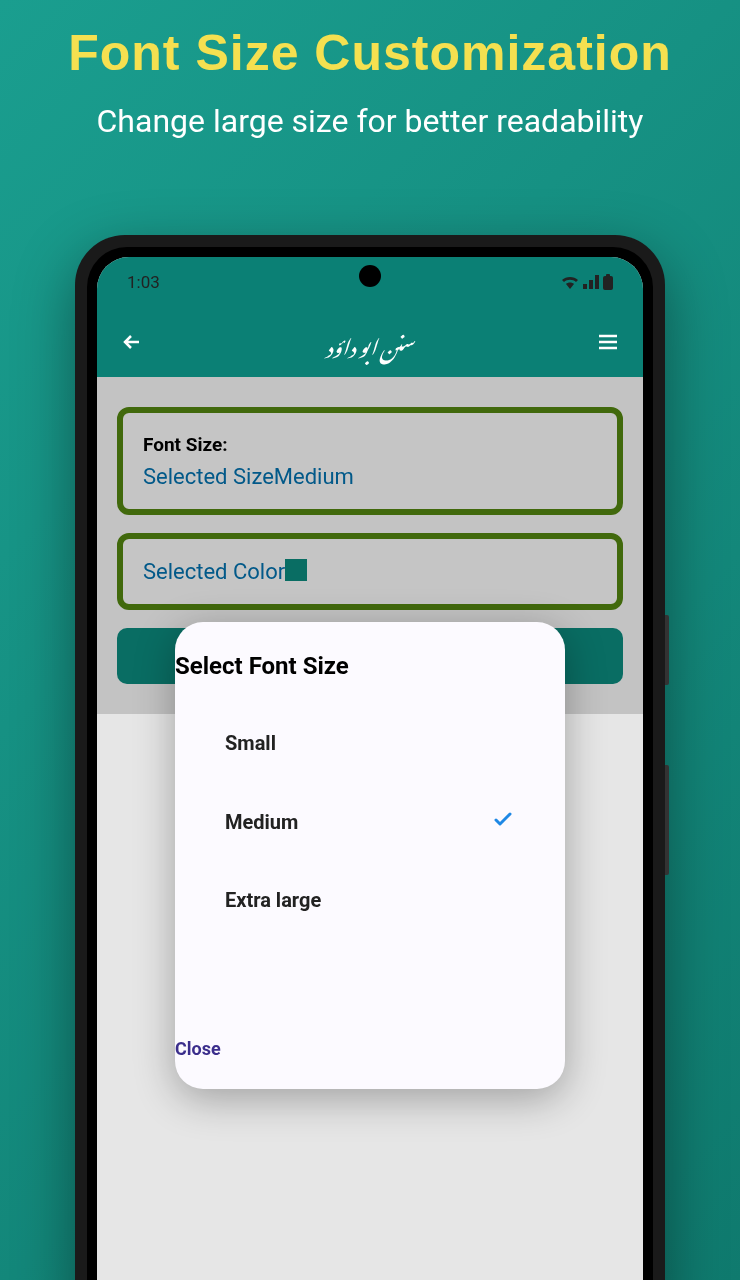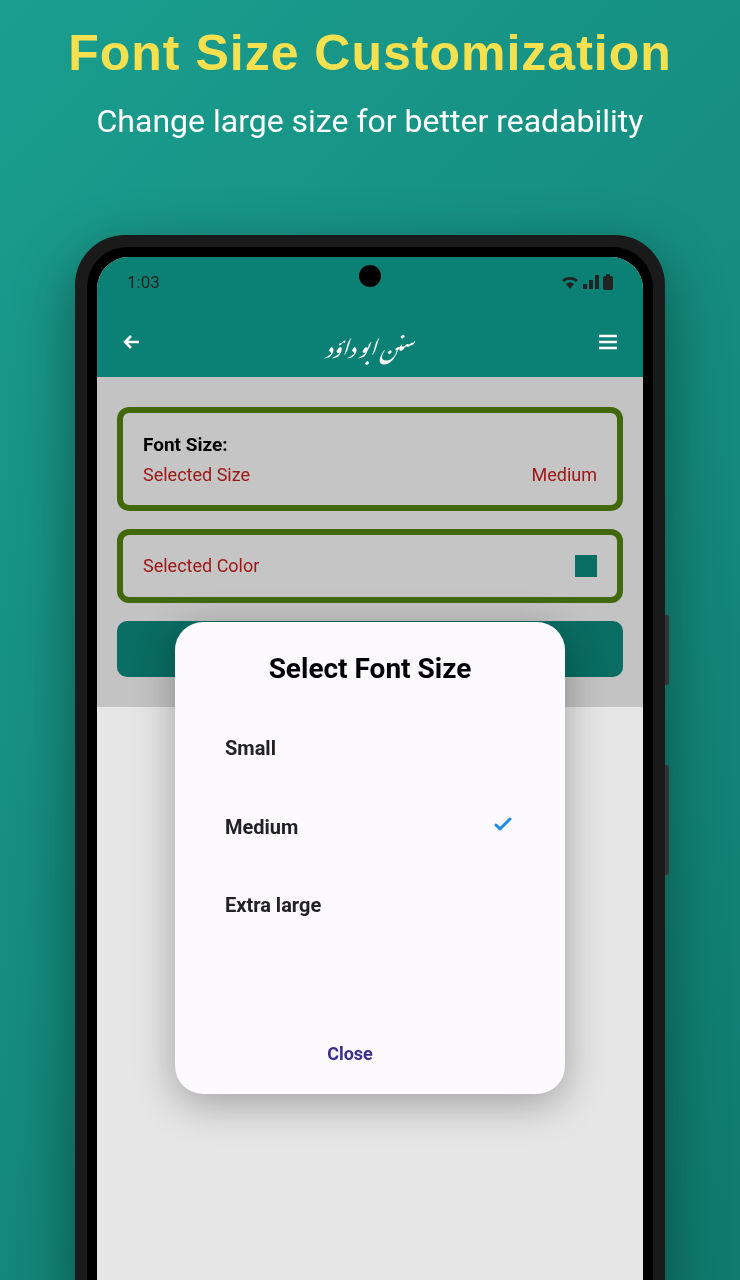--- a/index.html
+++ b/index.html
@@ -137,23 +137,22 @@
       position: relative;
     }
     .card-title {
       font-weight: 700;
       font-size: 19px;
       color: #000;
       margin-bottom: 8px;
     }
     .card-row {
       display: flex;
-      justify-content: space-between;
-      font-size: 18px;
-      color: #b91c1c;
+      font-size: 22px;
+      color: #0369a1;
     }
     .color-swatch {
       width: 22px;
       height: 22px;
       background: #0b8075;
     }
     .big-button {
       background: #0b8075;
       height: 56px;
       border-radius: 10px;
@@ -164,23 +163,23 @@
       left: 50%;
       transform: translateX(-50%);
       width: 390px;
       background: #fcfaff;
       border-radius: 28px;
       box-shadow: 0 10px 40px rgba(0,0,0,0.3);
       padding: 30px 0 20px 0;
       z-index: 100;
     }
     .modal-title {
-      text-align: center;
+      text-align: left;
       font-weight: 700;
-      font-size: 28px;
+      font-size: 24px;
       color: #000;
       margin-bottom: 25px;
     }
     .option-list {
       padding: 0 30px;
       font-weight: bold;
     }
     .option-item {
       display: flex;
       justify-content: space-between;
@@ -188,21 +187,21 @@
       padding: 26px 20px;
       font-size: 20px;
       color: #222;
       cursor: pointer;
     }
     .check-icon {
       color: #1e88e5;
     }
     .modal-footer {
       display: flex;
-      justify-content: center;
+      justify-content: flex-start;
       padding: 20px 40px 10px 0;
       margin-top: 80px;
     }
     .close-btn {
       font-weight: 700;
       font-size: 18px;
       color: #3b2e8c;
       cursor: pointer;
     }
   </style>

